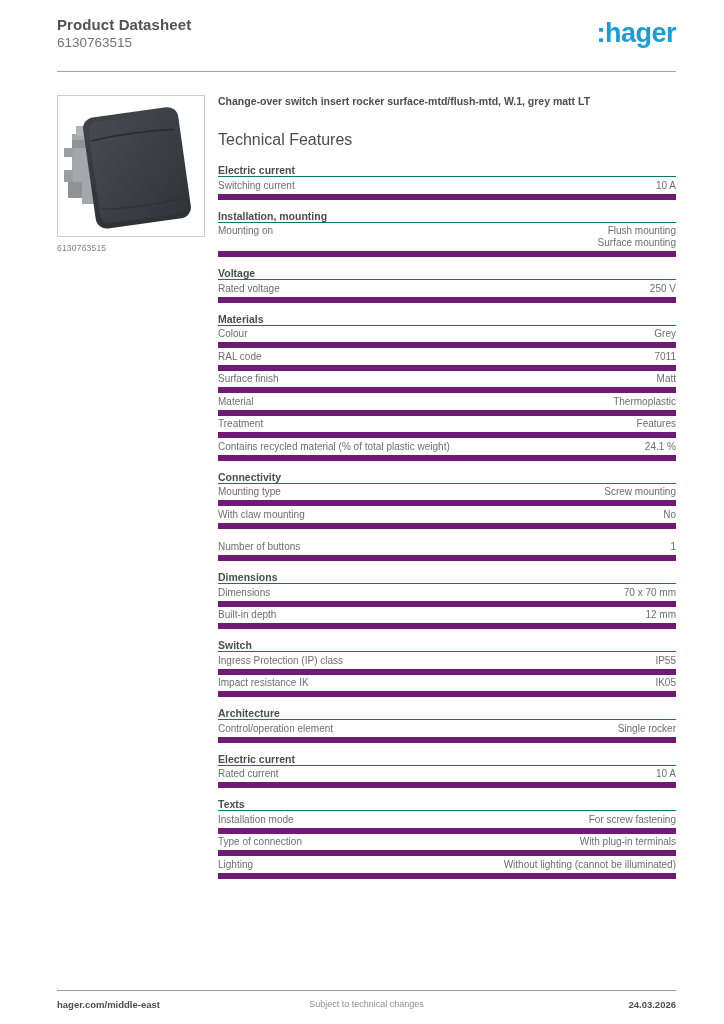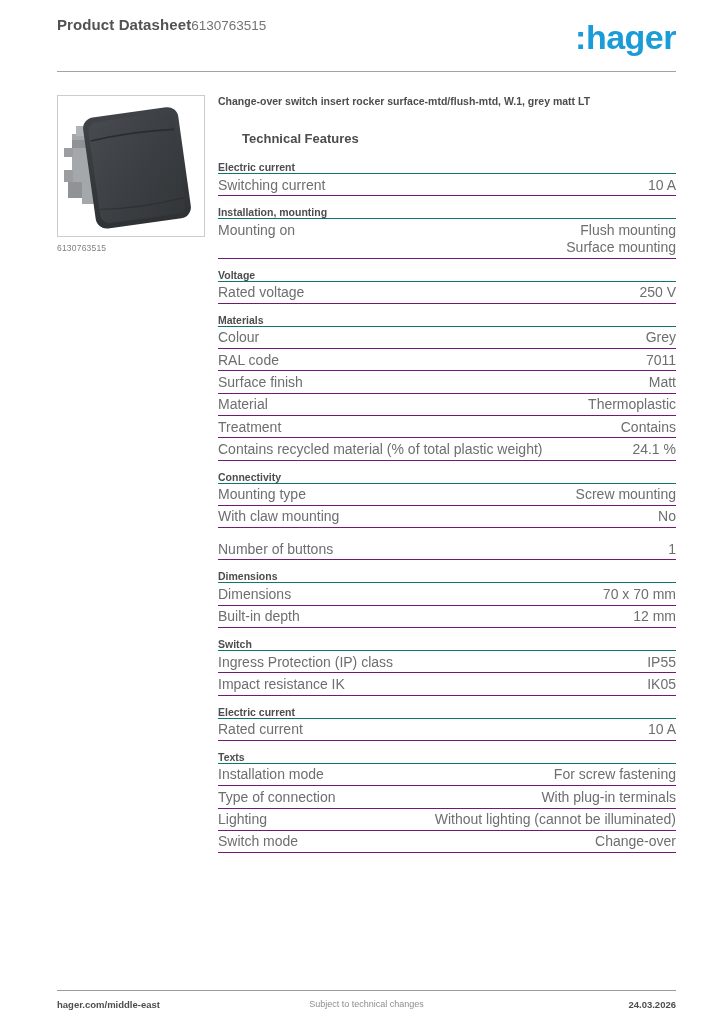--- a/index.html
+++ b/index.html
@@ -11,24 +11,24 @@
     color: #4d4d4f;
     overflow: hidden;
   }
   .page { position: absolute; inset: 0; }
 
   
   .header {
     position: absolute; left: 57px; right: 48px; top: 16px;
     display: flex; justify-content: space-between; align-items: flex-start;
   }
-  .header-titles { display: flex; flex-direction: row; }
+  .header-titles { display: flex; flex-direction: column; }
   .doc-title { font-size: 15px; font-weight: bold; color: #525255; letter-spacing: 0.1px; }
   .doc-ref { font-size: 13.5px; color: #737376; margin-top: 2px; }
-  .logo { font-size: 34px; font-weight: bold; letter-spacing: -0.5px; line-height: 1; margin-top: 4px; }
+  .logo { font-size: 27px; font-weight: bold; letter-spacing: -0.5px; line-height: 1; margin-top: 4px; }
   .header-rule {
     position: absolute; left: 57px; right: 48px; top: 71px;
     border-top: 1px solid #a3a3a5;
   }
 
   
   .main {
     position: absolute; left: 57px; right: 48px; top: 95px;
     display: flex; gap: 13px; align-items: flex-start;
   }
@@ -39,36 +39,35 @@
     overflow: hidden;
   }
   .image-caption { font-size: 8.5px; color: #808083; margin-top: 6px; letter-spacing: 0.2px; }
 
   .spec-col { flex: 1; min-width: 0; }
   .product-title {
     font-size: 10.5px; font-weight: bold; color: #4d4d4f;
     margin-bottom: 23px; line-height: 1.25;
   }
   .tech-heading {
-    font-size: 13px; font-weight: bold; color: #4d4d4f;
+    font-size: 16px; font-weight: normal; color: #4d4d4f;
     margin-bottom: 15px;
-    margin-left: 24px;
   }
 
   .section { margin-bottom: 10px; }
   .section-title {
     font-size: 10.5px; font-weight: bold; color: #4d4d4f;
     padding-bottom: 0;
     border-bottom: 1px solid #0f766e;
   }
   .row {
     display: flex; justify-content: space-between; align-items: flex-start;
-    font-size: 14px; color: #6e6e71;
+    font-size: 10px; color: #6e6e71;
     padding: 2.5px 0 2px 0;
-    border-bottom: 1px solid #701a75;
+    border-bottom: 6px solid #701a75;
     line-height: 1.2;
   }
   .row .label { text-align: left; padding-right: 12px; }
   .row .value { text-align: right; white-space: nowrap; }
 
   
   .footer {
     position: absolute; left: 57px; right: 48px; bottom: 14px;
   }
   .footer-rule { border-top: 1px solid #9b9b9d; margin-bottom: 8px; }
@@ -186,21 +185,21 @@
             </div>
             <div class="row">
               <div class="label">Material</div>
               <div class="value">
                 <div>Thermoplastic</div>
               </div>
             </div>
             <div class="row">
               <div class="label">Treatment</div>
               <div class="value">
-                <div>Contains</div>
+                <div>Features</div>
               </div>
             </div>
             <div class="row">
               <div class="label">Contains recycled material (% of total plastic weight)</div>
               <div class="value">
                 <div>24.1 %</div>
               </div>
             </div>
           </div>
           <div class="section">
@@ -250,20 +249,29 @@
               </div>
             </div>
             <div class="row">
               <div class="label">Impact resistance IK</div>
               <div class="value">
                 <div>IK05</div>
               </div>
             </div>
           </div>
           <div class="section">
+            <div class="section-title">Architecture</div>
+            <div class="row">
+              <div class="label">Control/operation element</div>
+              <div class="value">
+                <div>Single rocker</div>
+              </div>
+            </div>
+          </div>
+          <div class="section">
             <div class="section-title">Electric current</div>
             <div class="row">
               <div class="label">Rated current</div>
               <div class="value">
                 <div>10 A</div>
               </div>
             </div>
           </div>
           <div class="section">
             <div class="section-title">Texts</div>
@@ -276,26 +284,20 @@
             <div class="row">
               <div class="label">Type of connection</div>
               <div class="value">
                 <div>With plug-in terminals</div>
               </div>
             </div>
             <div class="row">
               <div class="label">Lighting</div>
               <div class="value">
                 <div>Without lighting (cannot be illuminated)</div>
-              </div>
-            </div>
-            <div class="row">
-              <div class="label">Switch mode</div>
-              <div class="value">
-                <div>Change-over</div>
               </div>
             </div>
           </div>
         </div>
     </div>
   </div>
 
   <div class="footer">
     <div class="footer-rule"></div>
     <div class="footer-row">

